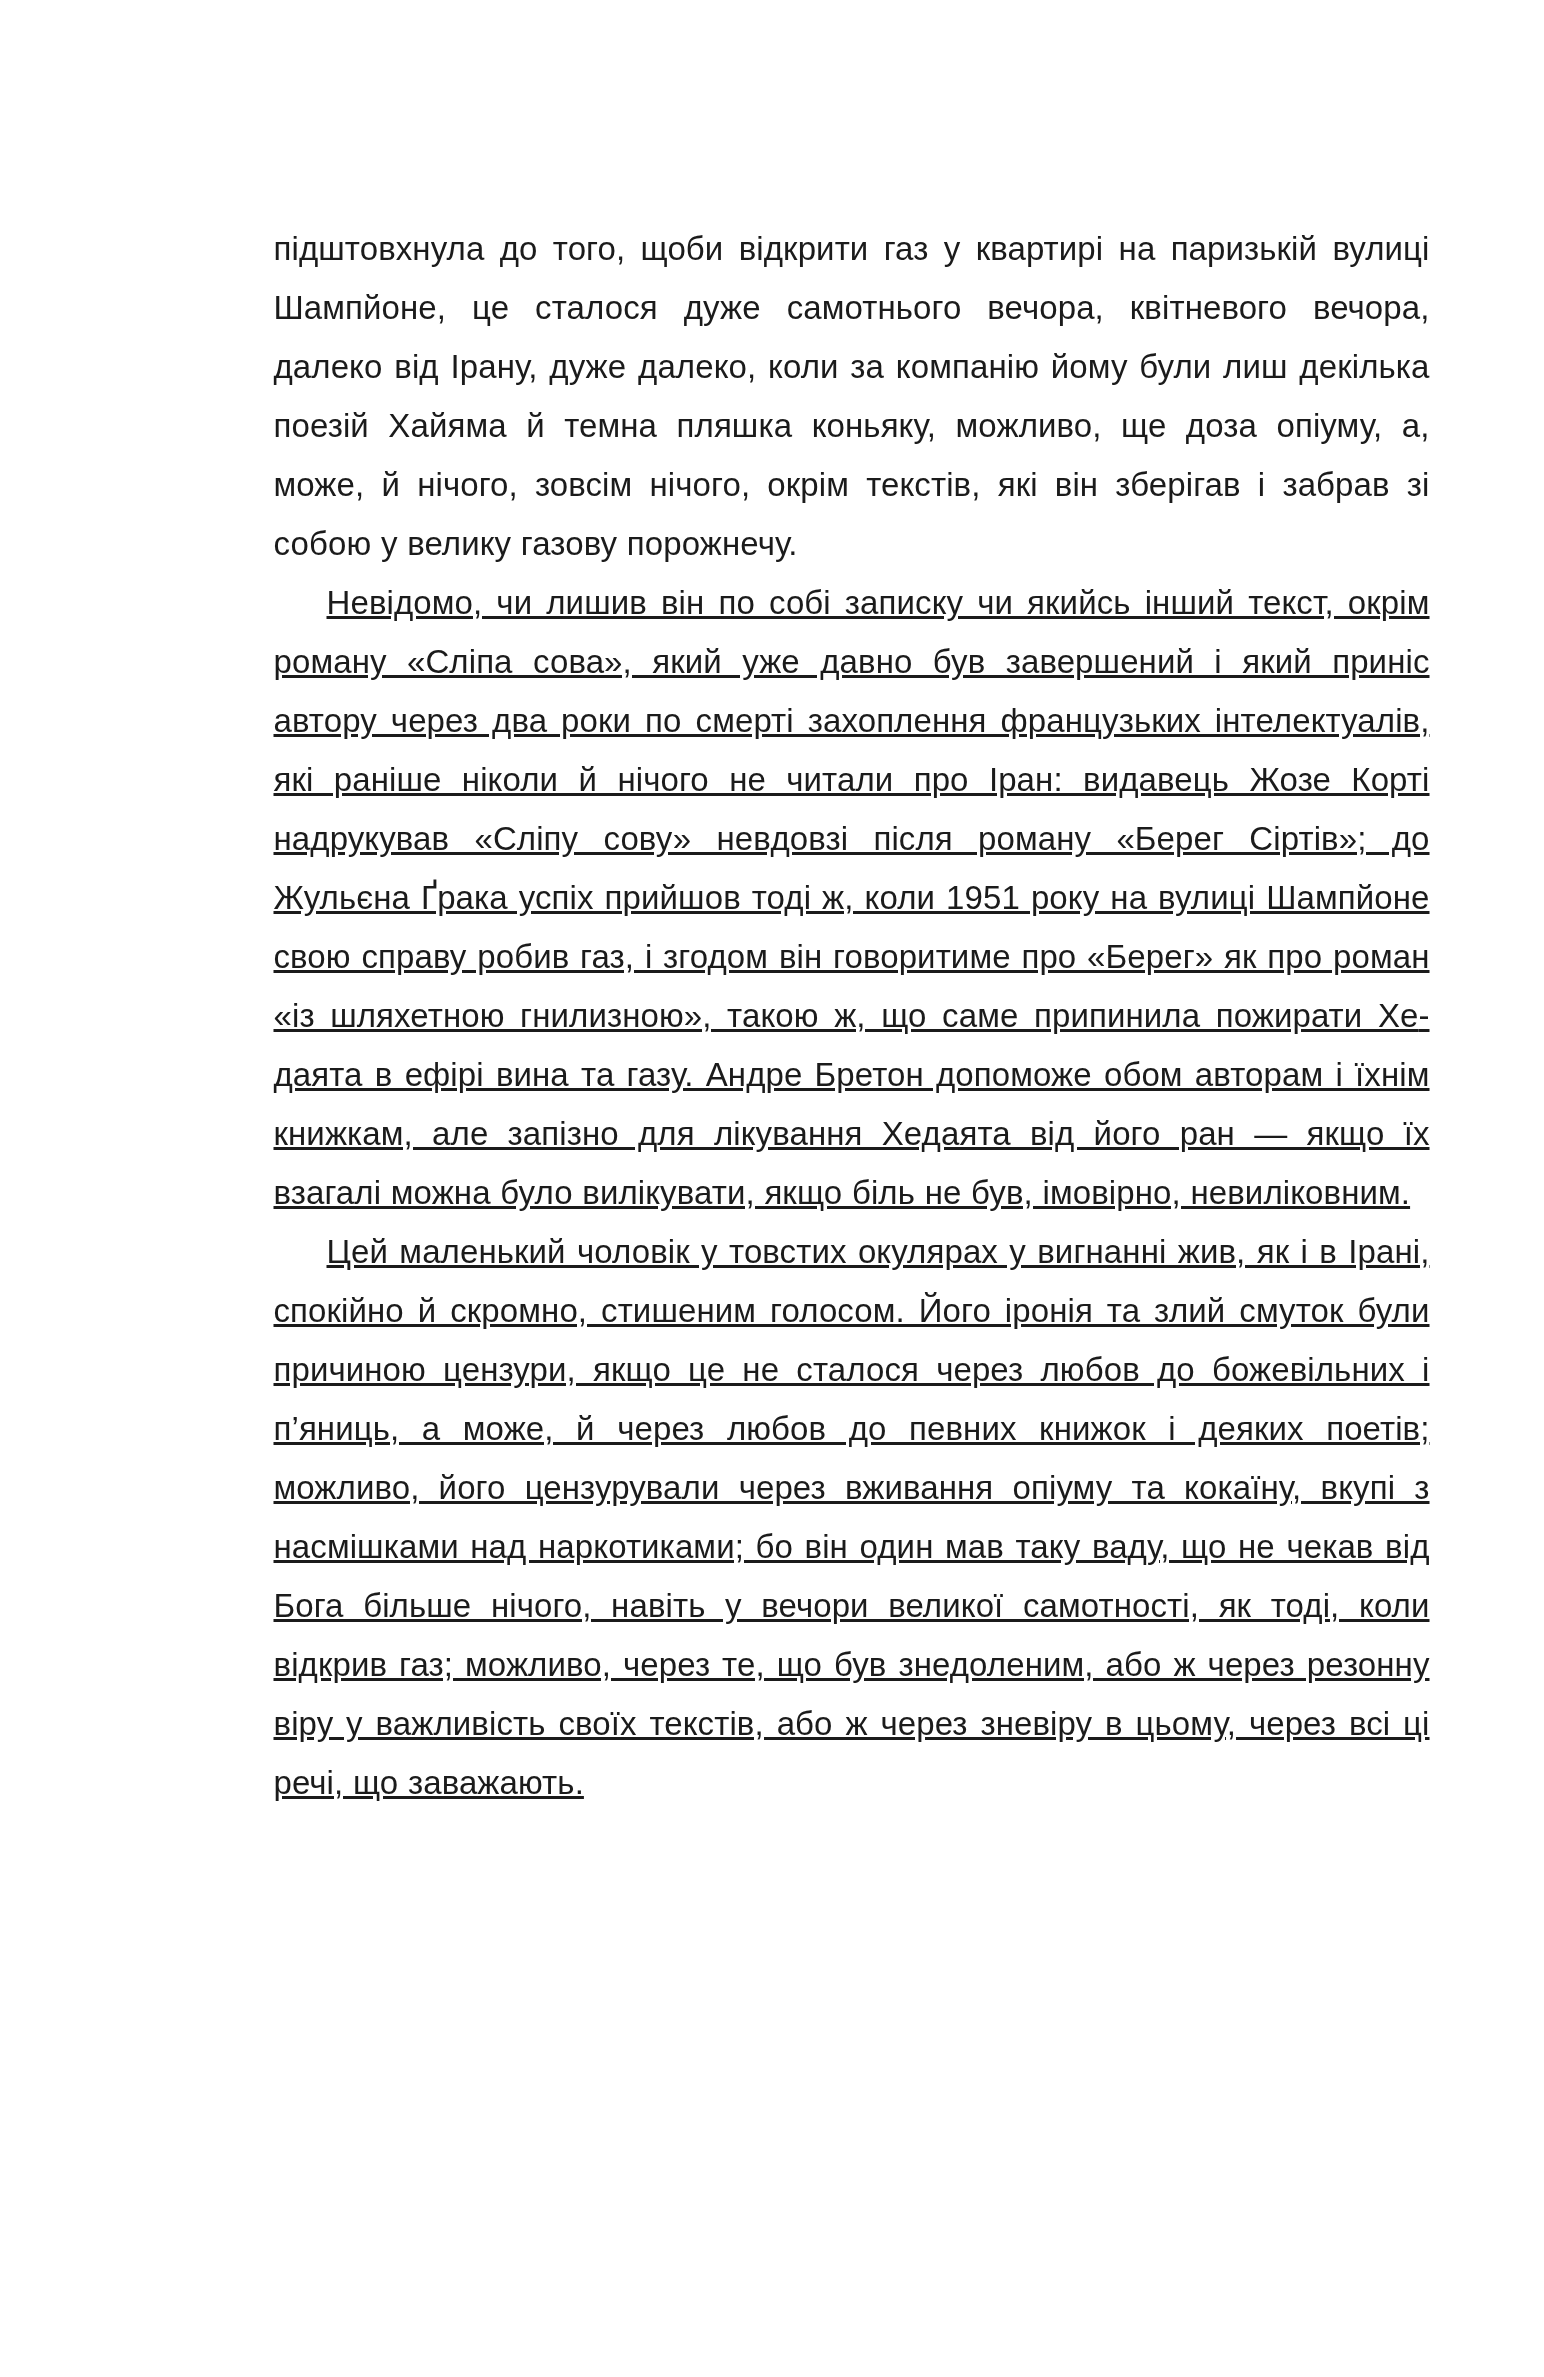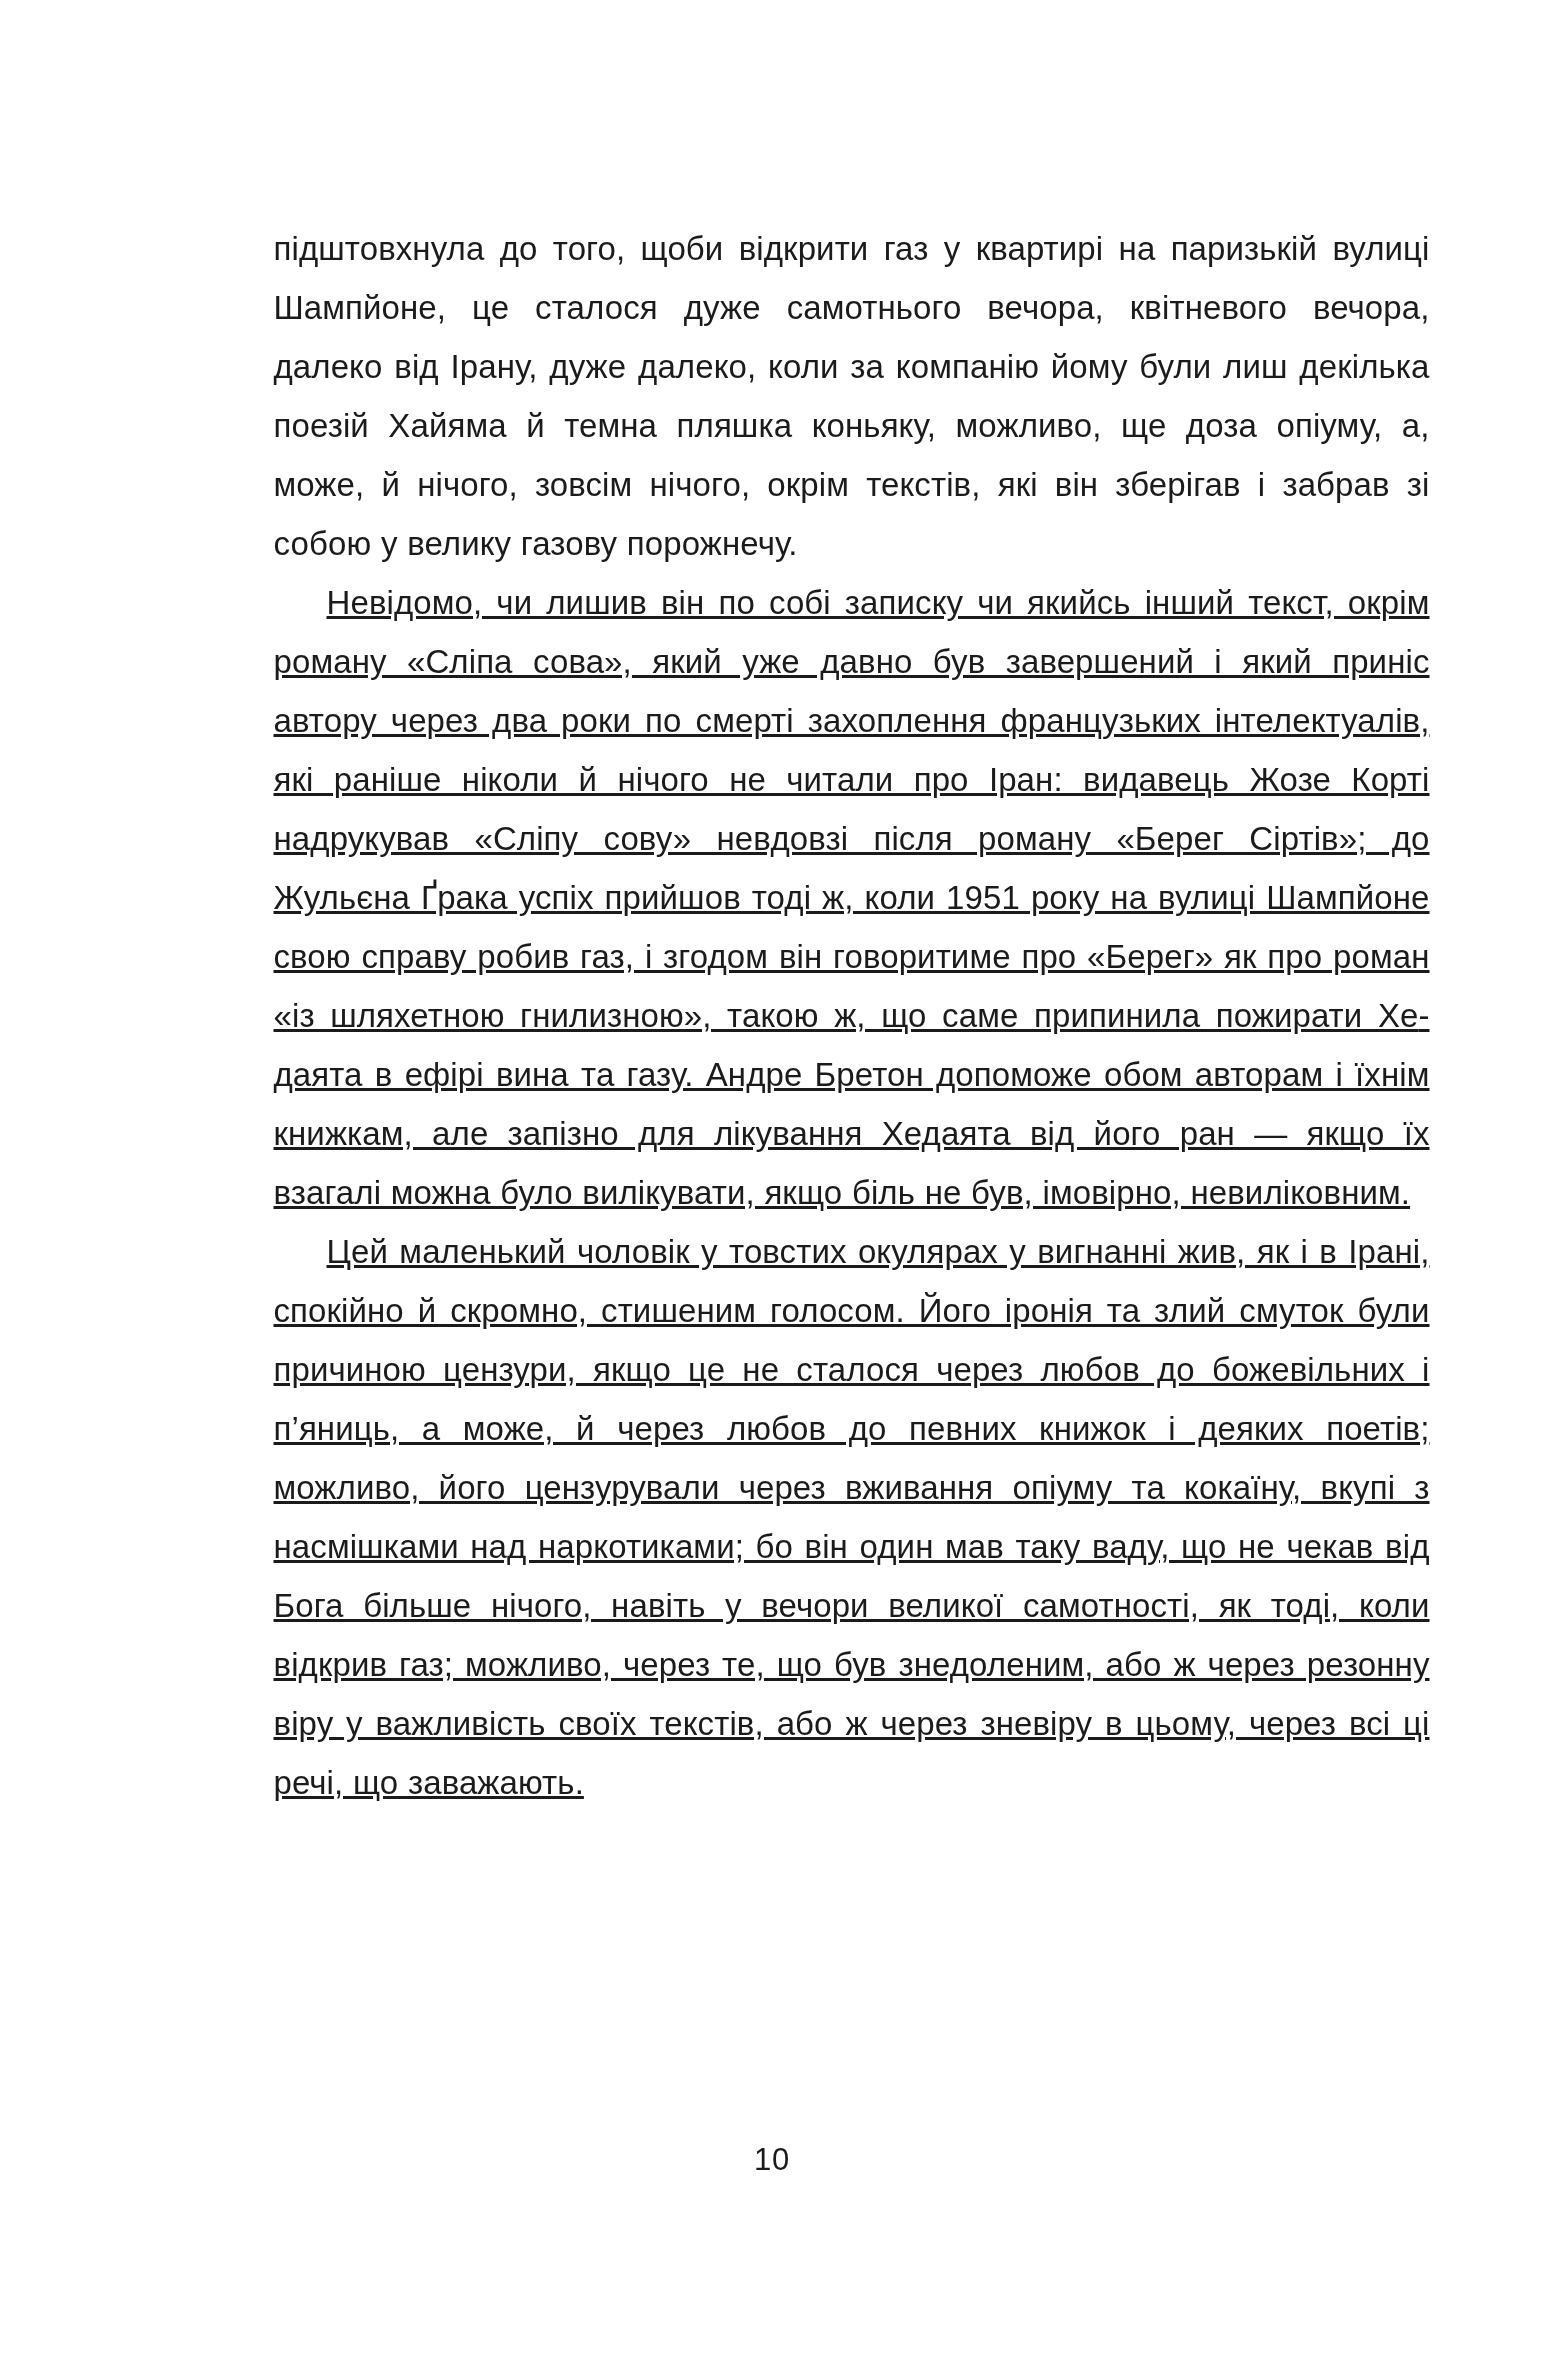--- a/index.html
+++ b/index.html
@@ -64,16 +64,15 @@
 <body>
 
 <div class="page">
 
   <div class="text-column">
     <p class="body-paragraph">підштовхнула до того, щоби відкрити газ у квартирі на паризь­кій вулиці Шампйоне, це сталося дуже самотнього вечора, квіт­невого вечора, далеко від Ірану, дуже далеко, коли за компанію йому були лиш декілька поезій Хайяма й темна пляшка конья­ку, можливо, ще доза опіуму, а, може, й нічого, зовсім нічого, окрім текстів, які він зберігав і забрав зі собою у велику газову порожнечу.</p>
     <p class="body-paragraph">Невідомо, чи лишив він по собі записку чи якийсь інший текст, окрім роману «Сліпа сова», який уже давно був заверше­ний і який приніс автору через два роки по смерті захоплення французьких інтелектуалів, які раніше ніколи й нічого не читали про Іран: видавець Жозе Корті надрукував «Сліпу сову» невдов­зі після роману «Берег Сіртів»; до Жульєна Ґрака успіх прийшов тоді ж, коли 1951 року на вулиці Шампйоне свою справу робив газ, і згодом він говоритиме про «Берег» як про роман «із шля­хетною гнилизною», такою ж, що саме припинила пожирати Хе­даята в ефірі вина та газу. Андре Бретон допоможе обом авто­рам і їхнім книжкам, але запізно для лікування Хедаята від його ран — якщо їх взагалі можна було вилікувати, якщо біль не був, імовірно, невиліковним.</p>
     <p class="body-paragraph">Цей маленький чоловік у товстих окулярах у вигнанні жив, як і в Ірані, спокійно й скромно, стишеним голосом. Його іронія та злий смуток були причиною цензури, якщо це не сталося че­рез любов до божевільних і п’яниць, а може, й через любов до певних книжок і деяких поетів; можливо, його цензурували че­рез вживання опіуму та кокаїну, вкупі з насмішками над нарко­тиками; бо він один мав таку ваду, що не чекав від Бога більше нічого, навіть у вечори великої самотності, як тоді, коли відкрив газ; можливо, через те, що був знедоленим, або ж через резон­ну віру у важливість своїх текстів, або ж через зневіру в цьому, через всі ці речі, що заважають.</p>
   </div>
 
-  <div class="folio">10</div>
 
 </div>
 
 
 </body></html>

